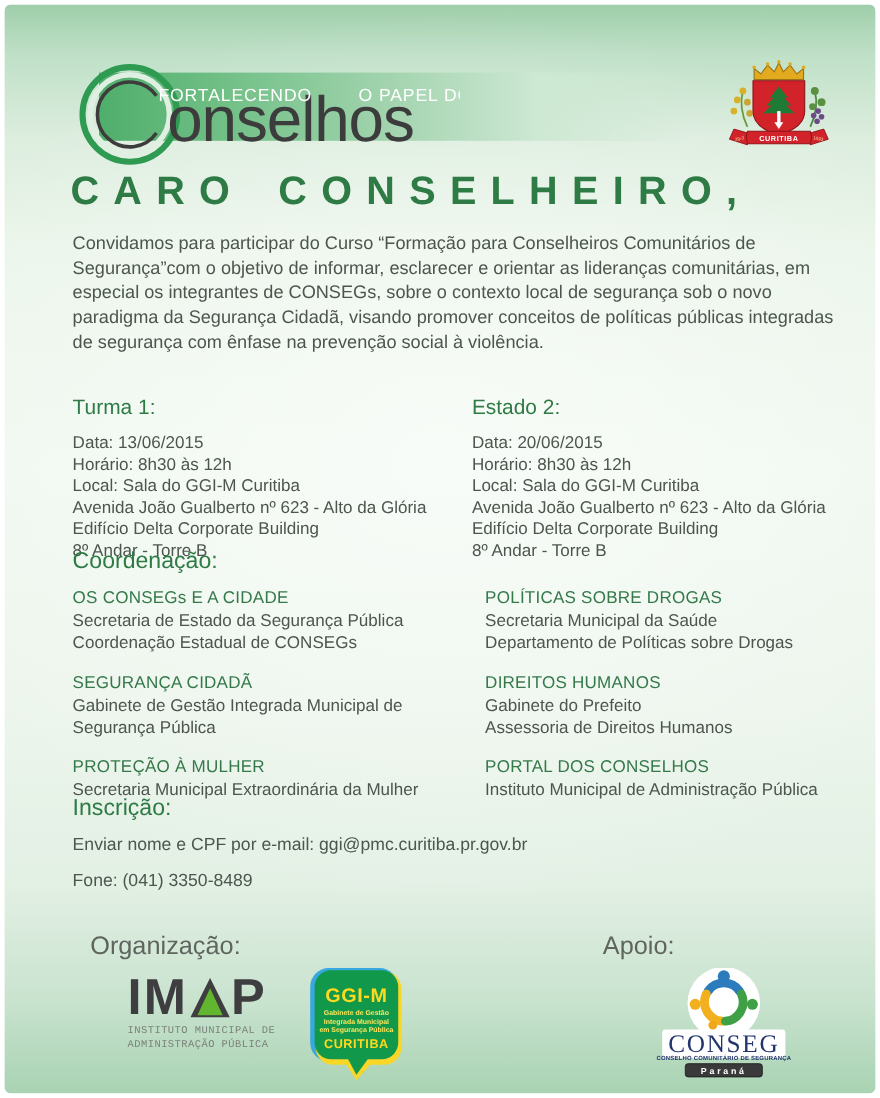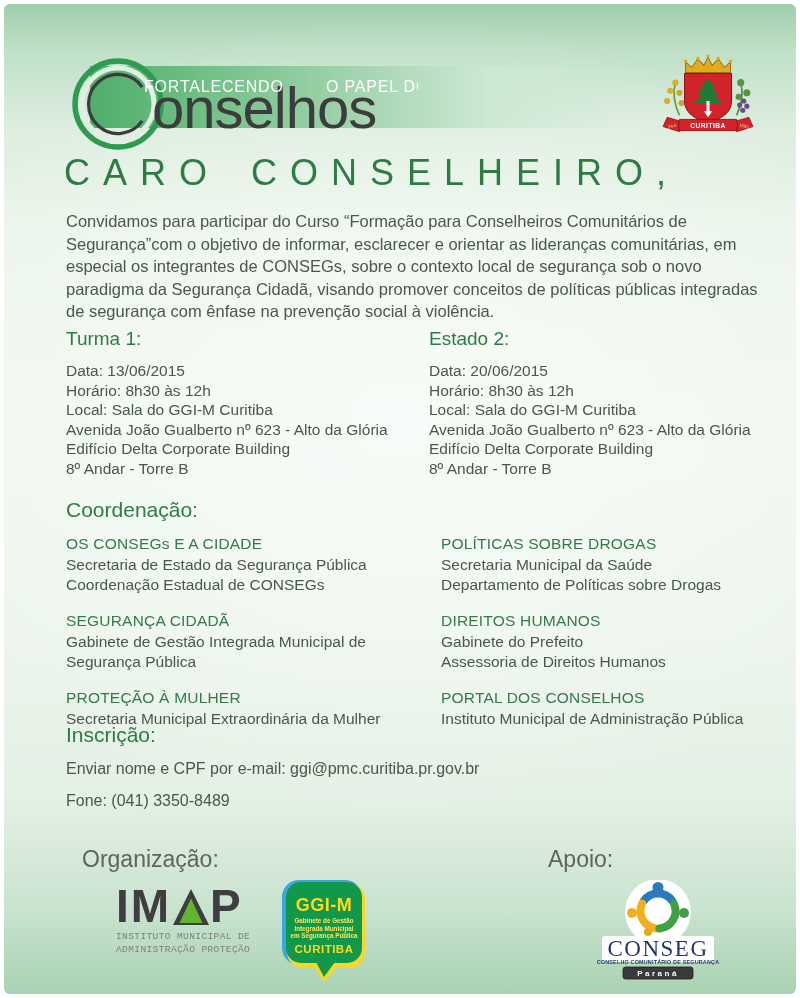--- a/index.html
+++ b/index.html
@@ -16,27 +16,27 @@
       linear-gradient(180deg,#9fceaa 0px,#bfe0c7 45px,#dcedde 120px,#ebf5ea 220px,#f0f8f0 420px,#ecf5ec 640px,#e3f0e4 800px,#c9e3cf 905px,#a7d2b1 994px);
   }
   .band{
     position:absolute;left:86px;top:62px;width:585px;height:62px;
     background:linear-gradient(90deg,#4fae6b 0%,#72c087 20%,#a8d6b3 48%,#cde8d3 68%,rgba(228,242,231,0) 92%);
   }
   .logo{position:absolute;left:64px;top:44px;}
   .crest{position:absolute;left:646px;top:48px;}
   .greeting{
     position:absolute;left:60px;top:148px;margin:0;white-space:nowrap;
-    font-size:36px;font-weight:400;color:#2e7b45;letter-spacing:13px;word-spacing:8px;
+    font-size:36px;font-weight:700;color:#2e7b45;letter-spacing:13px;word-spacing:8px;
   }
   .intro{
     position:absolute;left:62px;top:206px;width:702px;margin:0;
     font-size:16.5px;line-height:22.5px;color:#4c564e;
   }
-  .turmas{position:absolute;left:62px;top:324px;width:712px;display:grid;grid-template-columns:363px 1fr;}
+  .turmas{position:absolute;left:62px;top:356px;width:712px;display:grid;grid-template-columns:363px 1fr;}
   .turma h3{margin:0 0 11px 0;font-size:19px;font-weight:400;color:#2e7b45;}
   .turma .ln{font-size:15.5px;line-height:19.5px;color:#4c564e;}
   .prog-head{position:absolute;left:62px;top:494px;margin:0;font-size:21px;font-weight:400;color:#2e7b45;}
   .prog{position:absolute;left:62px;top:531px;width:712px;display:grid;grid-template-columns:375px 1fr;}
   .prog-item{margin-bottom:17px;}
   .prog-item h4{margin:0 0 2px 0;font-size:15.5px;font-weight:400;color:#35794a;letter-spacing:.2px;}
   .prog-item .ln{font-size:15.5px;line-height:20px;color:#4c564e;}
   .insc-head{position:absolute;left:62px;top:719px;margin:0;font-size:21px;font-weight:400;color:#2e7b45;}
   .insc-line1{position:absolute;left:62px;top:756px;font-size:16px;color:#4c564e;}
   .insc-line2{position:absolute;left:62px;top:788px;font-size:16px;color:#4c564e;}
@@ -173,21 +173,21 @@
     <div class="imap-word">
       <span>IM</span>
       <svg class="imap-a" width="36" height="36" viewBox="0 0 36 36">
         <polygon points="18,0 36,36 0,36" fill="#3e3e40"></polygon>
         <polygon points="18,9.5 29.5,34 6.5,34" fill="#62b52f"></polygon>
       </svg>
       <span>P</span>
     </div>
     <div class="imap-sub">
       <div>INSTITUTO MUNICIPAL DE</div>
-      <div>ADMINISTRAÇÃO PROTEÇÃO</div>
+      <div>ADMINISTRAÇÃO PÚBLICA</div>
     </div>
   </div>
 
   <svg class="ggim" width="90" height="106" viewBox="0 0 90 106">
     <polygon points="33,87 59,87 44,104" fill="#f8d727"></polygon>
     <rect x="2" y="2" width="80" height="85" rx="17" fill="#38a8de"></rect>
     <rect x="7" y="5" width="78" height="85" rx="16" fill="#f8d727"></rect>
     <rect x="6" y="4" width="76" height="81" rx="15" fill="#12984a"></rect>
     <polygon points="36,84 55,84 44,99" fill="#12984a"></polygon>
     <text x="44" y="33" font-size="18" font-weight="bold" fill="#ffd91d" text-anchor="middle" letter-spacing="0.5" font-family="Liberation Sans, sans-serif">GGI-M</text>

